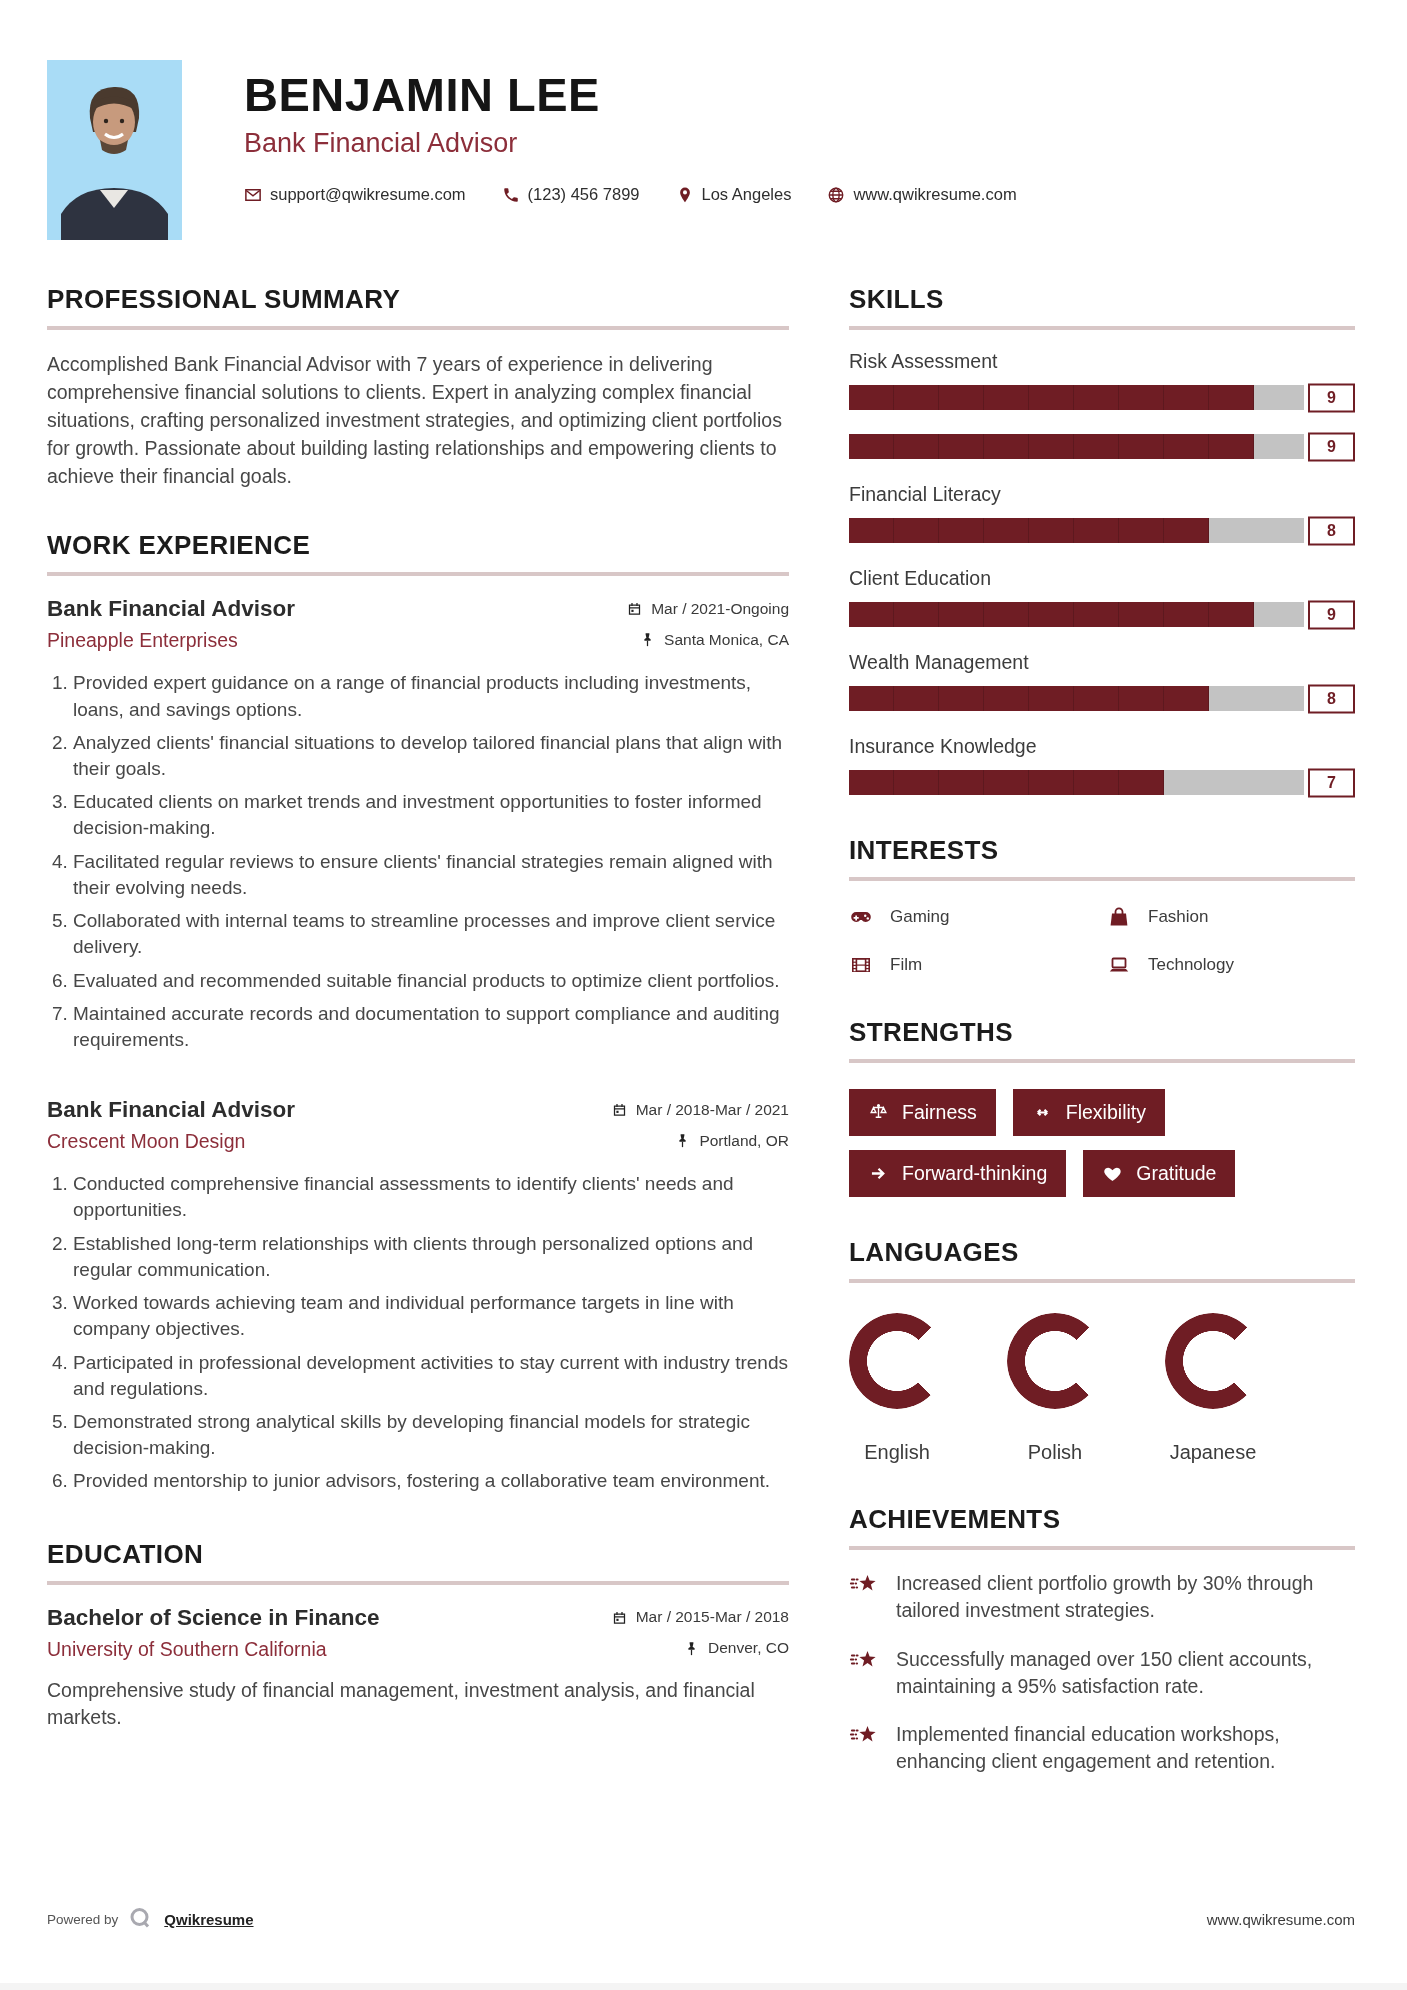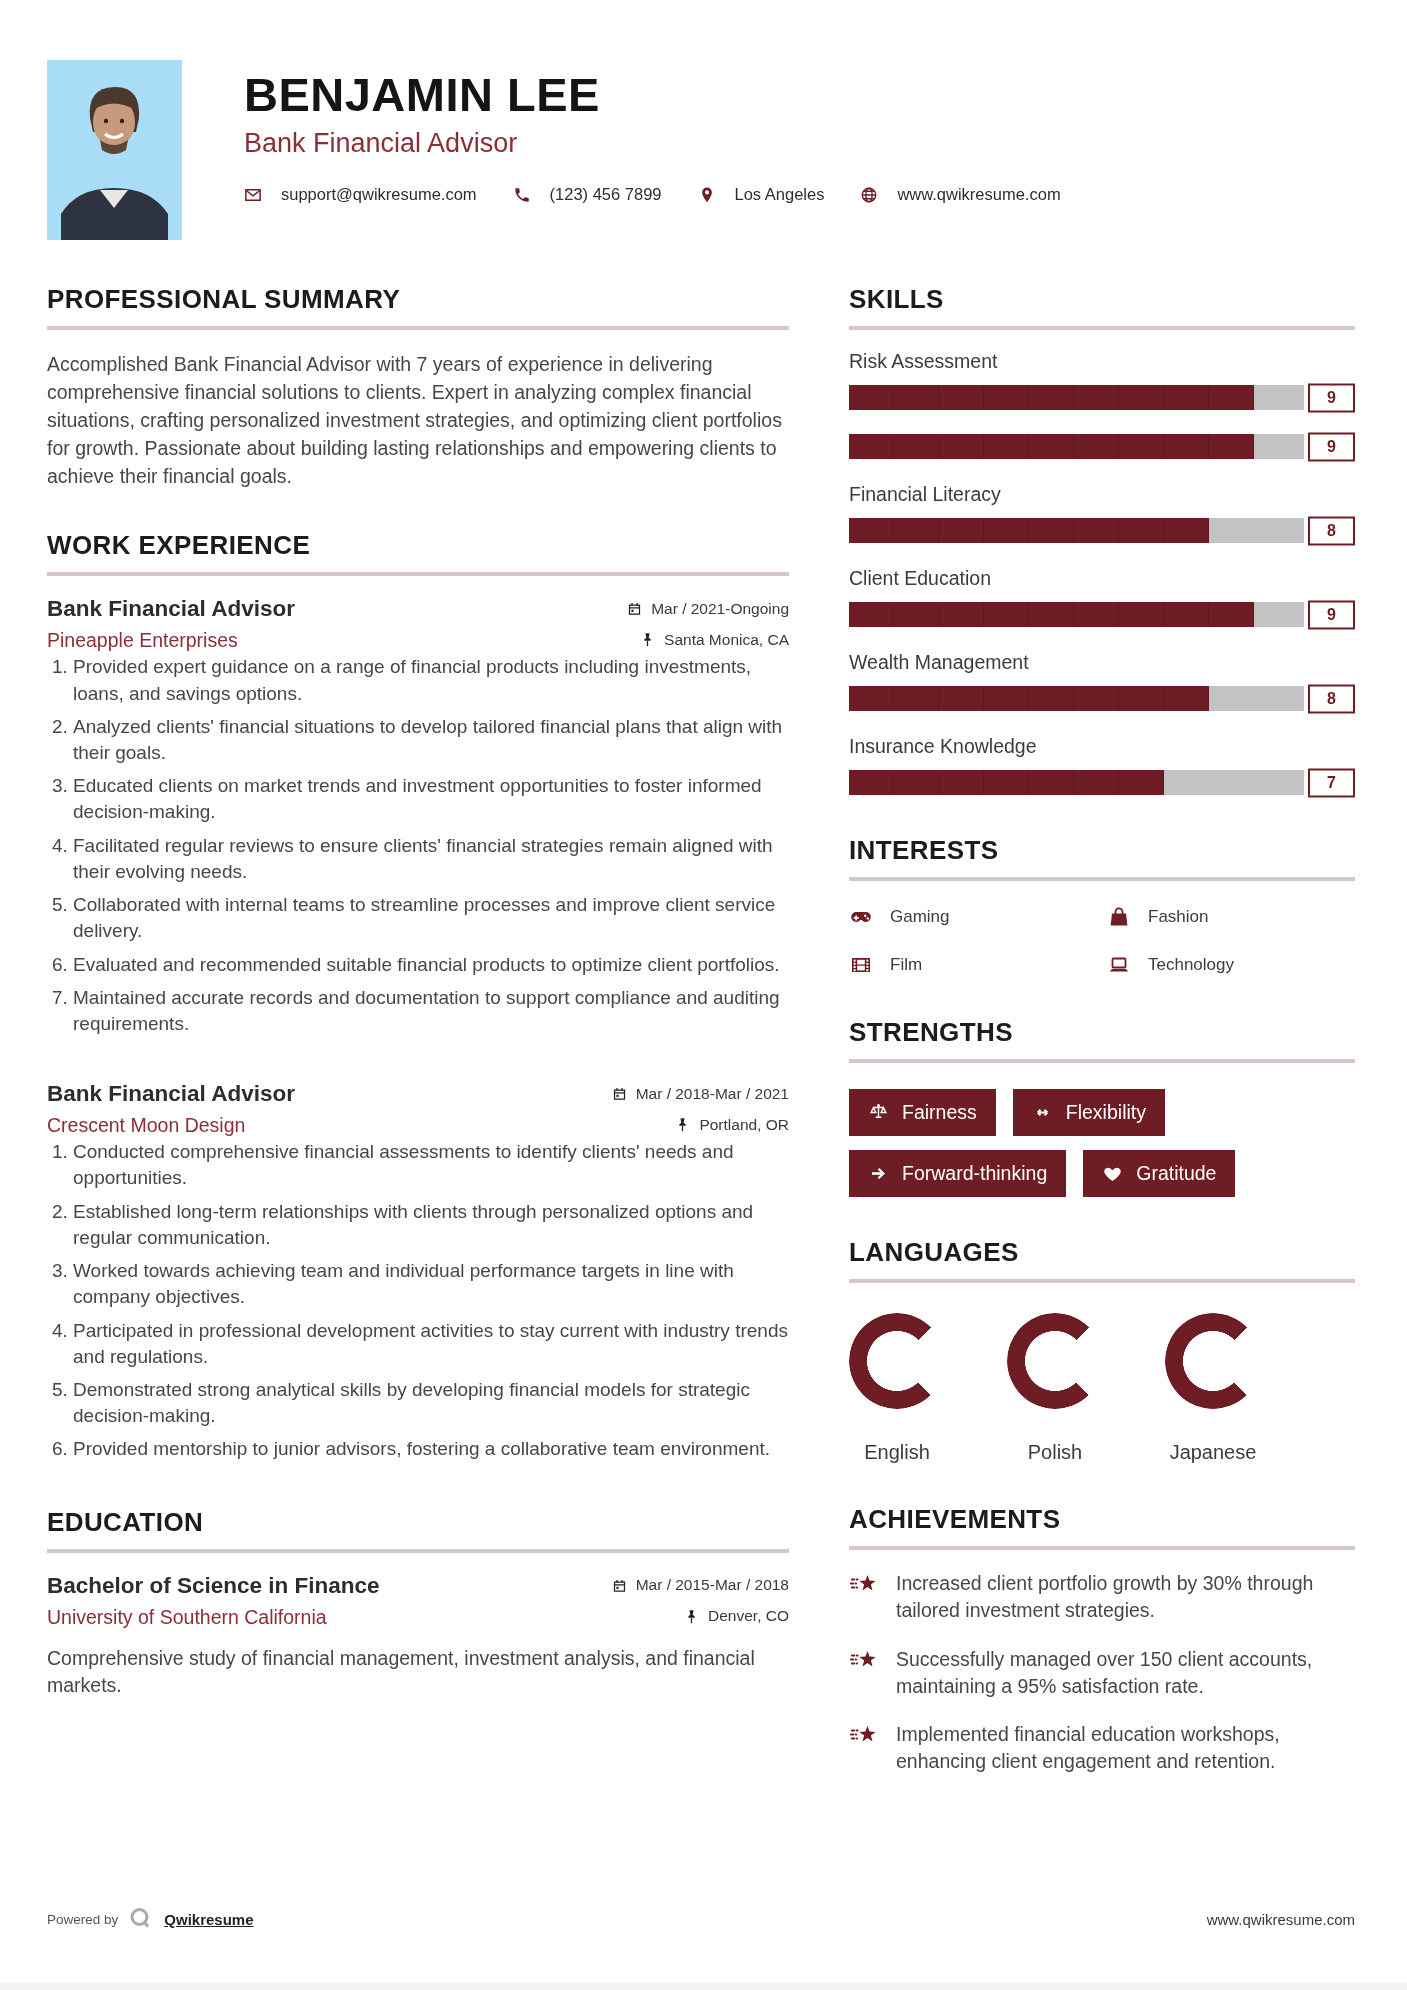--- a/index.html
+++ b/index.html
@@ -14,21 +14,21 @@
   body{width:1407px;height:1990px;font-family:"Liberation Sans",sans-serif;color:var(--body);}
   .page{position:relative;width:1407px;height:1990px;background:#fff;overflow:hidden;}
 
   
   .hd{display:flex;align-items:flex-start;padding:60px 52px 0 47px;}
   .photo{width:135px;height:180px;flex:none;overflow:hidden;}
   .hinfo{margin-left:62px;padding-top:10px;}
   .name{margin:0;font-size:47px;line-height:1.05;font-weight:bold;color:#151515;letter-spacing:.5px;}
   .ptitle{font-size:27px;color:var(--maroon2);margin-top:9px;}
   .contact{display:flex;align-items:center;gap:36px;margin-top:26px;font-size:16.5px;color:#2e2e2e;}
-  .citem{display:inline-flex;align-items:center;gap:19px;}
+  .citem{display:inline-flex;align-items:center;gap:8px;}
   .cic{display:inline-flex;width:18px;height:18px;color:var(--maroon);}
   .cic svg{width:18px;height:18px;}
 
   
   .cols{display:flex;justify-content:space-between;padding:0 52px 0 47px;margin-top:44px;}
   .col-l{width:742px;}
   .col-r{width:506px;}
   section{margin-bottom:40px;}
   h2{margin:0;font-size:26px;font-weight:bold;color:var(--ink);letter-spacing:.4px;}
   .rule{height:4px;background:var(--rule);margin:11px 0 20px;}
@@ -38,21 +38,21 @@
 
   
   .job{margin-bottom:44px;}
   .jrow{display:flex;justify-content:space-between;align-items:baseline;}
   .jrow.r2{margin-top:7px;}
   .jtitle{font-size:22.5px;font-weight:bold;color:#2d2d2d;}
   .jcompany{font-size:19.5px;color:var(--maroon2);}
   .jmeta{display:flex;align-items:center;gap:9px;font-size:15.5px;color:#3a3a3a;white-space:nowrap;}
   .mic{display:inline-flex;width:15px;height:15px;color:#222;}
   .mic svg{width:15px;height:15px;}
-  ol.bullets{margin:2px 0 0;padding-left:26px;}
+  ol.bullets{margin:18px 0 0;padding-left:26px;}
   ol.bullets li{font-size:19px;line-height:1.38;margin-bottom:7px;color:var(--body);}
   .edudesc{margin:16px 0 0;font-size:19.5px;line-height:1.42;color:var(--body);}
 
   
   .skill{margin-bottom:24px;}
   .slabel{font-size:19.5px;color:#3c3c3c;margin-bottom:12px;}
   .bar{position:relative;height:25px;background:var(--track);}
   .fill{position:absolute;left:0;top:0;bottom:0;background:var(--maroon);
         width:calc((100% - 56px) * var(--v));
         background-image:repeating-linear-gradient(90deg,transparent 0 44px,rgba(0,0,0,.16) 44px 45px);}

